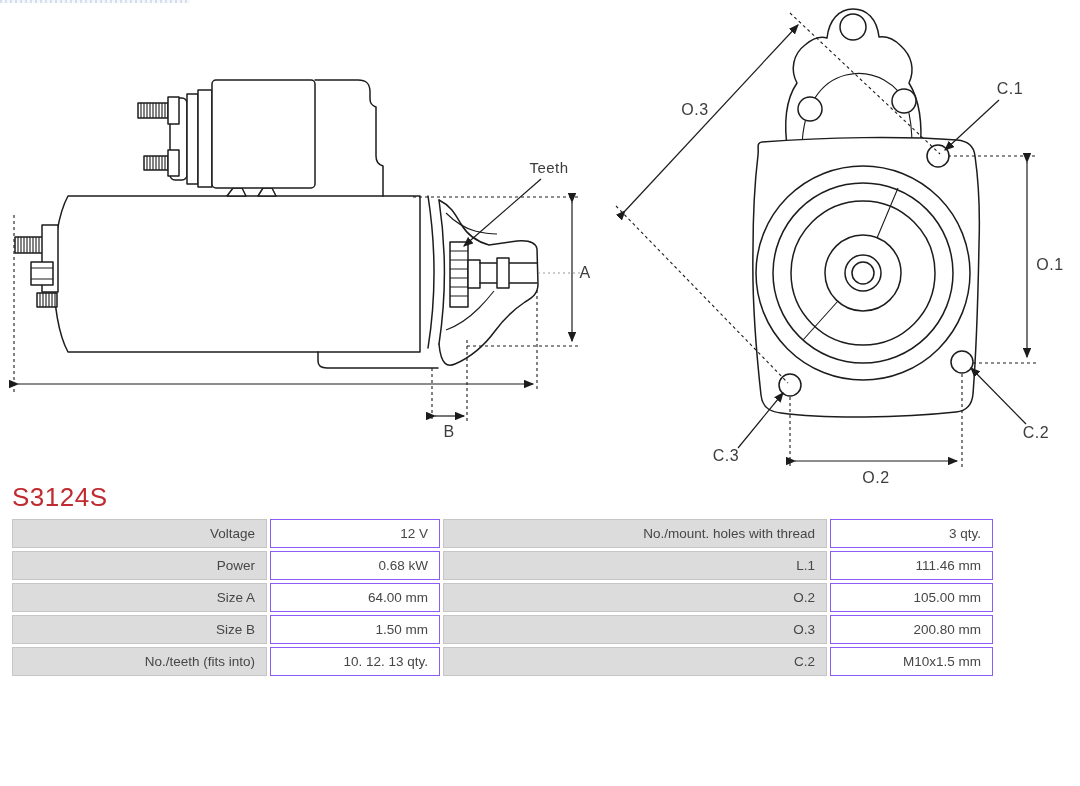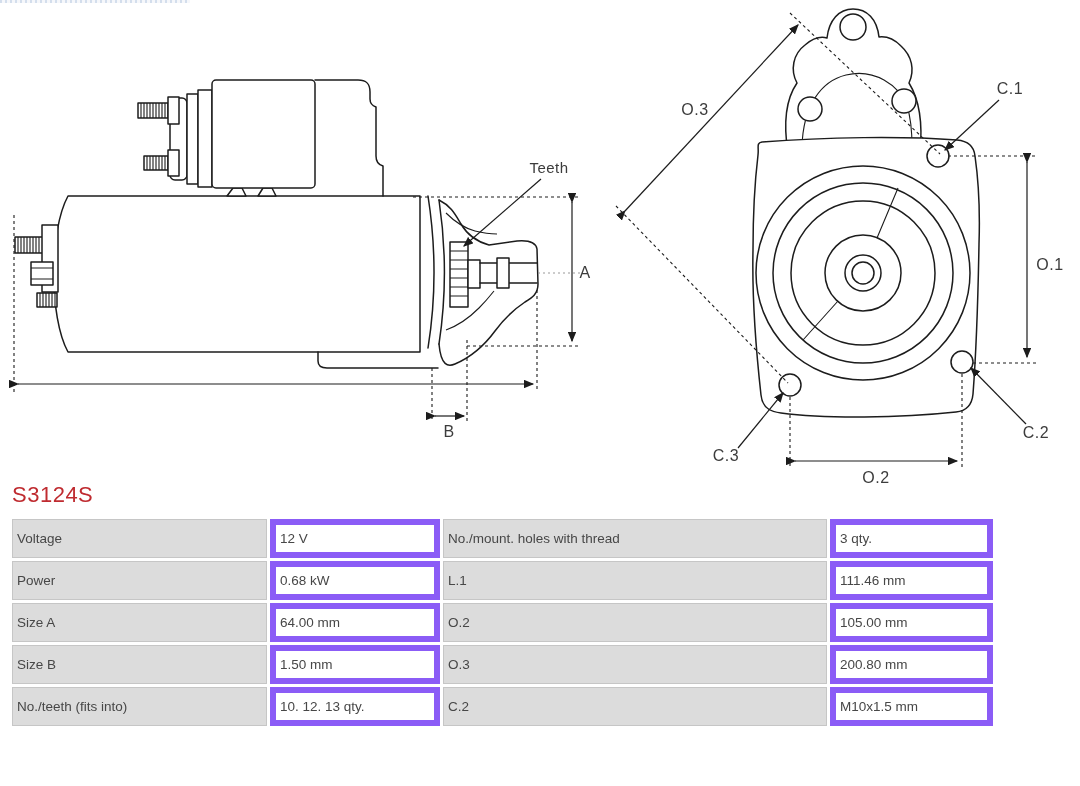--- a/index.html
+++ b/index.html
@@ -10,33 +10,33 @@
   .watermark-strip{
     position:absolute;left:0;top:0;width:190px;height:3px;
     background:repeating-linear-gradient(90deg,#c9d6e8 0 2px,#f4f6fa 2px 5px);
     opacity:.8;
   }
   .drawing{position:absolute;}
   .side-view{left:5px;top:55px;}
   .front-view{left:590px;top:0px;}
   .part-number{
     position:absolute;left:12px;top:482px;
-    font-size:22px;letter-spacing:.5px;color:#bf2b30;
+    font-size:26px;letter-spacing:.5px;color:#bf2b30;
   }
   table.spec{
     position:absolute;left:9px;top:516px;
     border-collapse:separate;border-spacing:3px;
     font-size:13.5px;color:#474747;
   }
   table.spec td{
     height:27px;line-height:27px;
-    padding:0 11px 0 4px;white-space:nowrap;
+    padding:0 11px 0 4px;text-align:right;white-space:nowrap;
   }
   td.lbl{background:#dcdcdc;border:1px solid #c6c6c6;}
-  td.val{background:#ffffff;border:6px solid #8b5cf6;}
+  td.val{background:#ffffff;border:1px solid #8b5cf6;}
   .c1{width:255px;} .c2{width:170px;} .c3{width:384px;} .c4{width:163px;}
   svg text{font-family:"Liberation Sans", sans-serif;fill:#3c3c3c;font-size:16px;letter-spacing:.5px;}
   svg .ln{stroke:#1c1c1c;stroke-width:1.5;fill:none;stroke-linecap:round;stroke-linejoin:round;}
   svg .lnf{stroke:#1c1c1c;stroke-width:1.5;fill:#ffffff;stroke-linejoin:round;}
   svg .thin{stroke:#1c1c1c;stroke-width:1.1;fill:none;}
   svg .dim{stroke:#1c1c1c;stroke-width:1.2;fill:none;}
   svg .dash{stroke:#1c1c1c;stroke-width:1.1;fill:none;stroke-dasharray:3 3;}
   svg .faint{stroke:#999999;stroke-width:1;fill:none;stroke-dasharray:2 3;}
 </style>
 </head>

